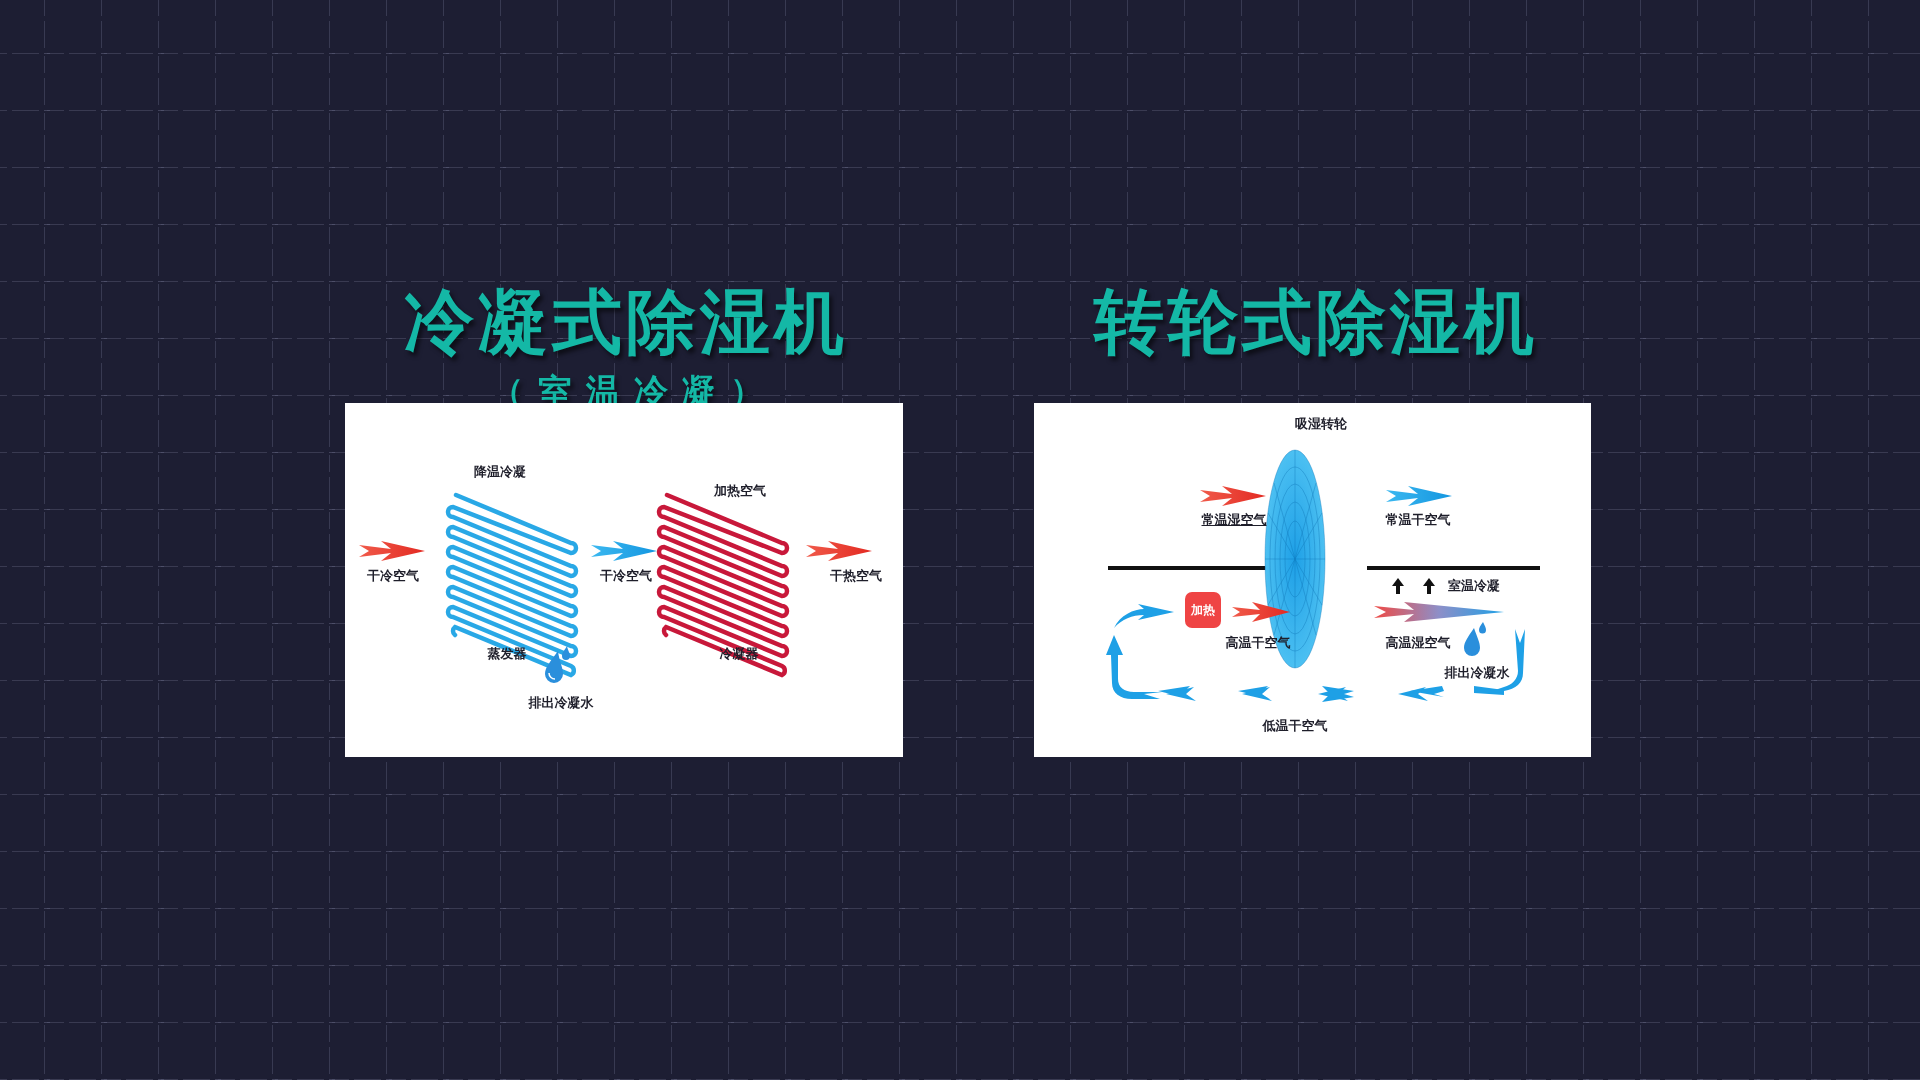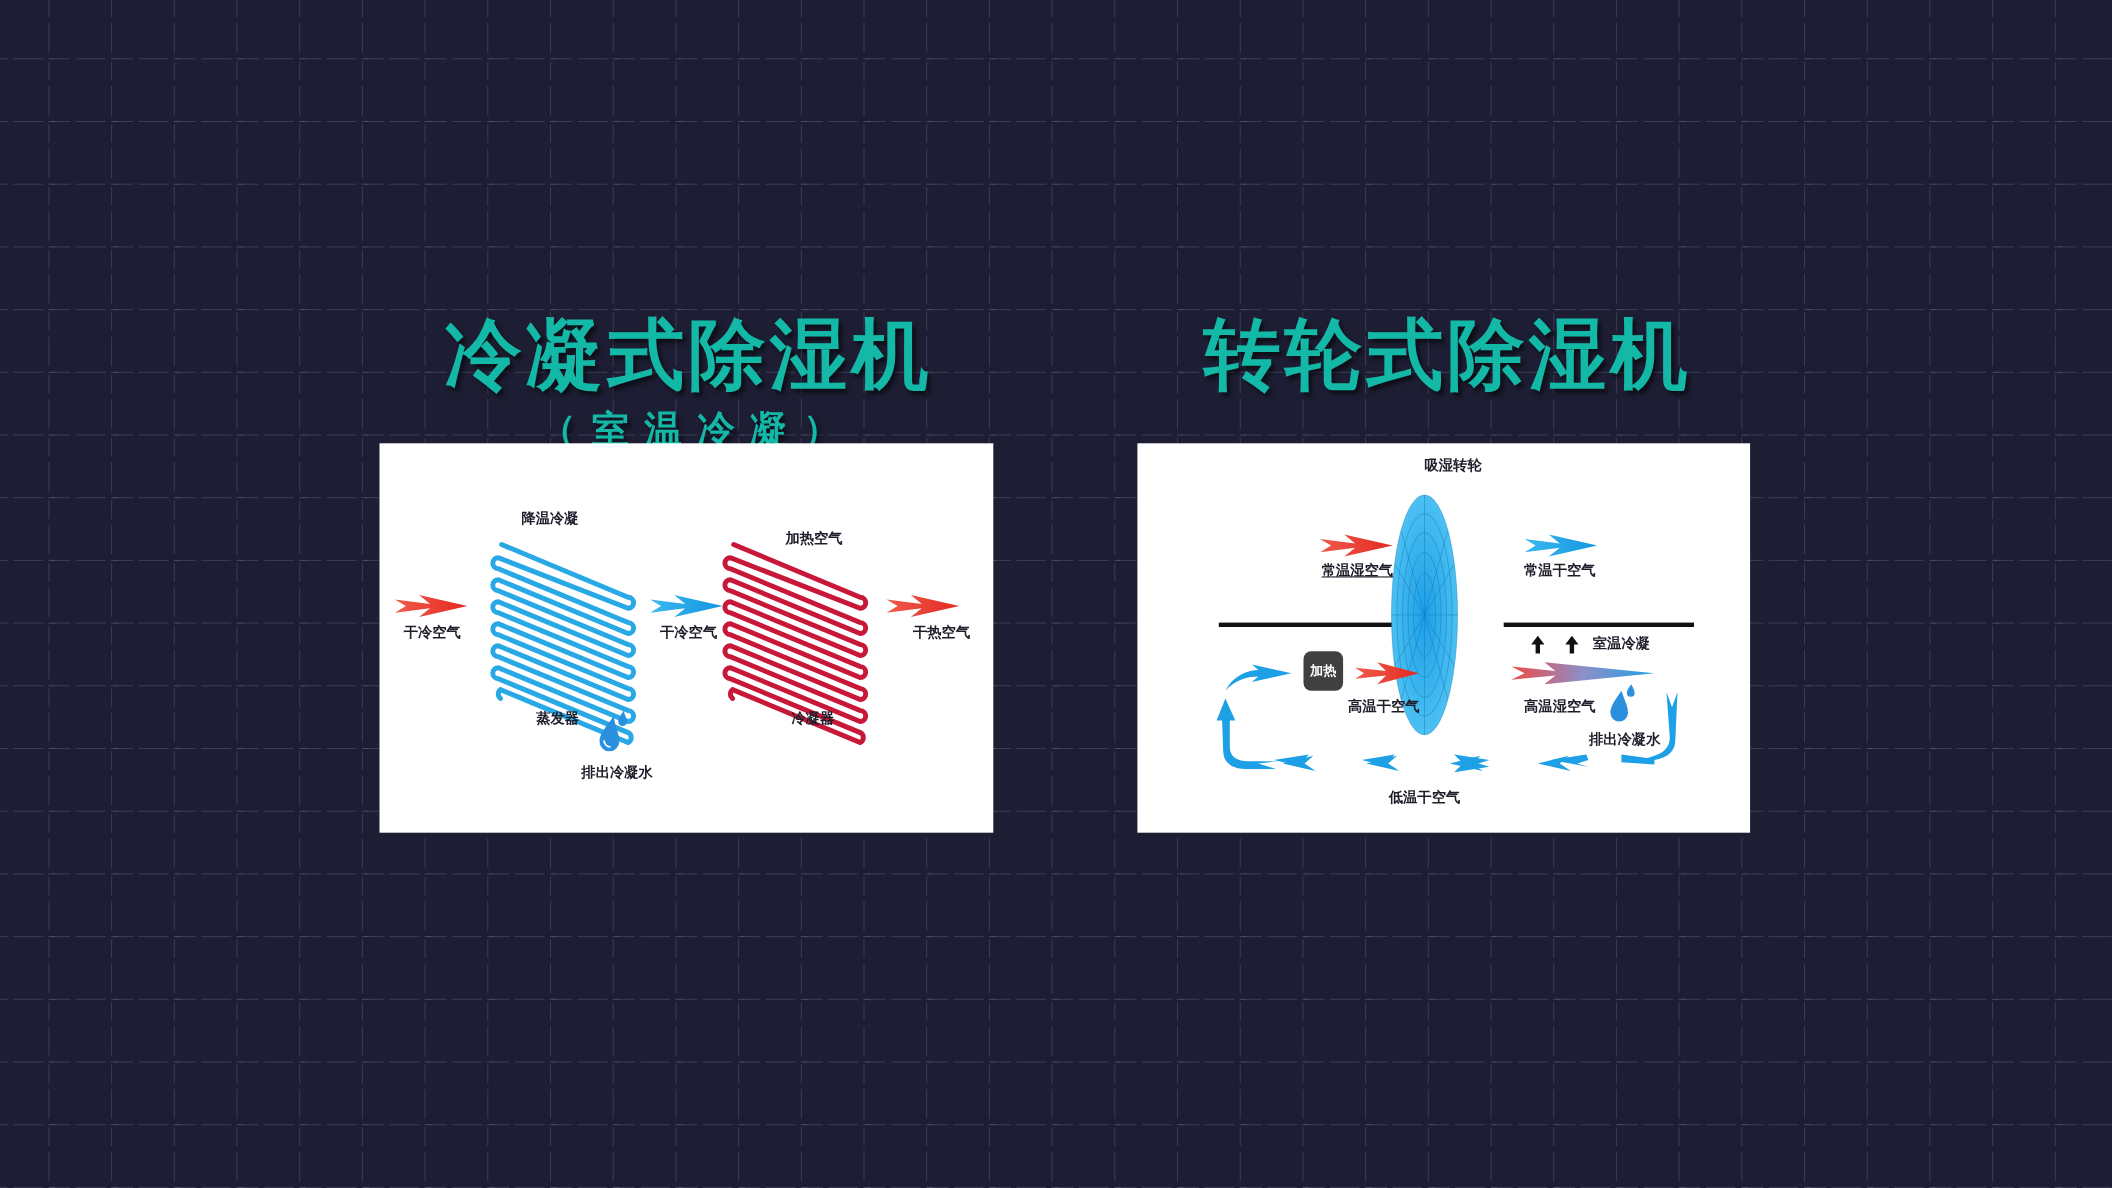--- a/index.html
+++ b/index.html
@@ -21,21 +21,21 @@
     position:absolute;background:#ffffff;overflow:hidden;
   }
   .panel svg{position:absolute;left:0;top:0;}
   .lbl{
     position:absolute;font-size:13px;font-weight:bold;color:#1e1e2a;
     white-space:nowrap;transform:translateX(-50%);line-height:16px;
     font-family:"DejaVu Sans","Liberation Sans",sans-serif;
   }
   .heat-badge{
     position:absolute;width:36px;height:36px;border-radius:7px;
-    background:#404040;color:#fff;font-size:12px;font-weight:bold;
+    background:#ef4444;color:#fff;font-size:12px;font-weight:bold;
     display:flex;align-items:center;justify-content:center;
     font-family:"DejaVu Sans","Liberation Sans",sans-serif;
   }
 </style>
 </head>
 <body>
 
 <svg class="grid" width="1920" height="1080">
   <defs>
     <pattern id="g" x="44" y="53" width="57" height="57" patternUnits="userSpaceOnUse">

